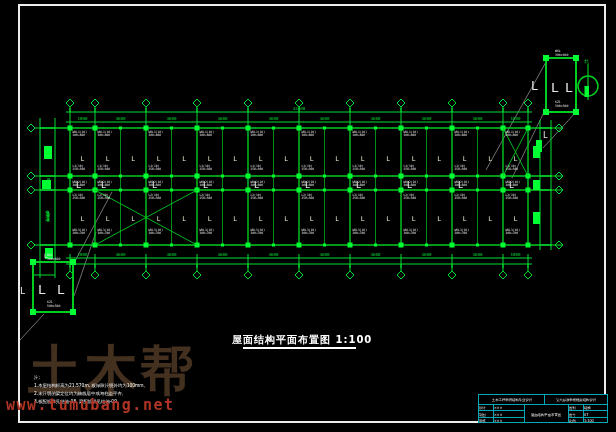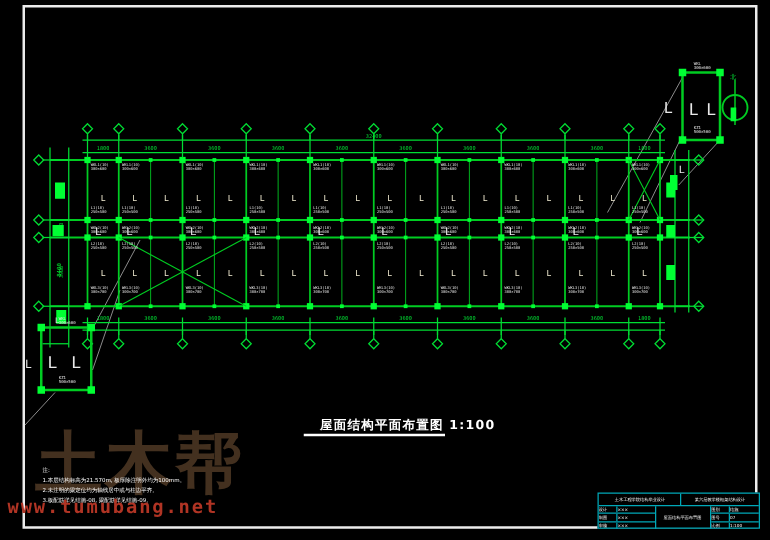--- a/index.html
+++ b/index.html
@@ -3,21 +3,21 @@
 <meta charset="utf-8">
 <style>
   html,body{margin:0;padding:0;background:#000;}
   .sheet{position:relative;width:616px;height:432px;background:#000;overflow:hidden;
          font-family:"Liberation Sans",sans-serif;}
   .frame{position:absolute;left:18px;top:4px;width:588px;height:419px;
          border:2px solid #ececec;box-sizing:border-box;z-index:1;}
   #cad{position:absolute;left:0;top:0;z-index:4;}
   .plan-title{position:absolute;left:232px;top:333px;width:136px;text-align:center;
               color:#fff;font-size:10px;font-weight:bold;letter-spacing:1px;z-index:5;
-              font-family:"DejaVu Sans",sans-serif;white-space:nowrap;margin-left:24px;}
+              font-family:"DejaVu Sans",sans-serif;white-space:nowrap;}
   .plan-title-underline{position:absolute;left:243px;top:347px;width:113px;height:2px;
               background:#fff;z-index:5;}
   .notes{position:absolute;left:34px;top:366px;z-index:6;color:#fff;}
   .notes .nline{height:8px;overflow:visible;white-space:nowrap;}
   .notes .nline span{display:inline-block;font-size:8px;transform:scale(.55);
               transform-origin:0 50%;white-space:nowrap;font-family:"DejaVu Sans",sans-serif;}
   .wm-brand{position:absolute;left:28px;top:344px;font-size:54px;font-weight:bold;
               letter-spacing:2px;z-index:2;font-family:"DejaVu Sans",sans-serif;line-height:1;}
   .wm-url{position:absolute;left:6px;top:396px;font-size:15px;font-weight:bold;
               letter-spacing:1.5px;z-index:7;font-family:"DejaVu Sans Mono",monospace;text-align:center;}

